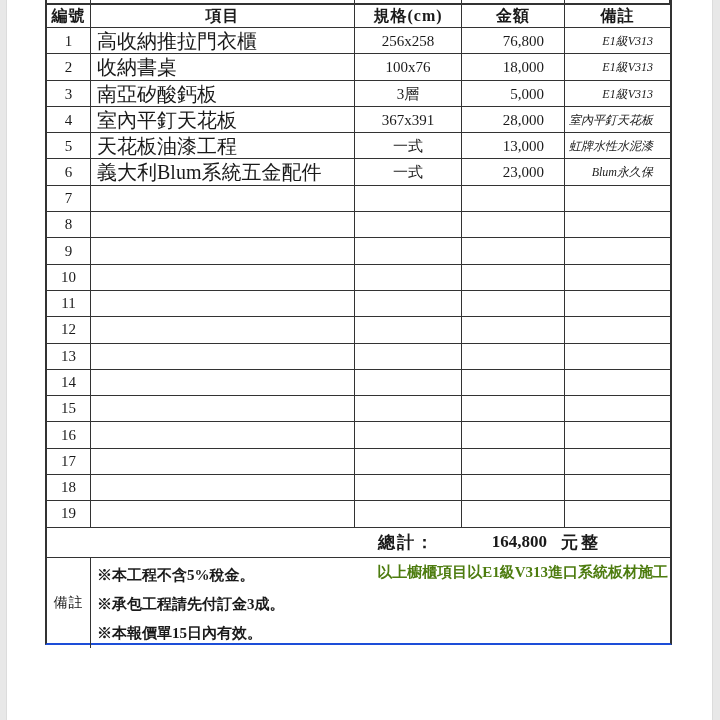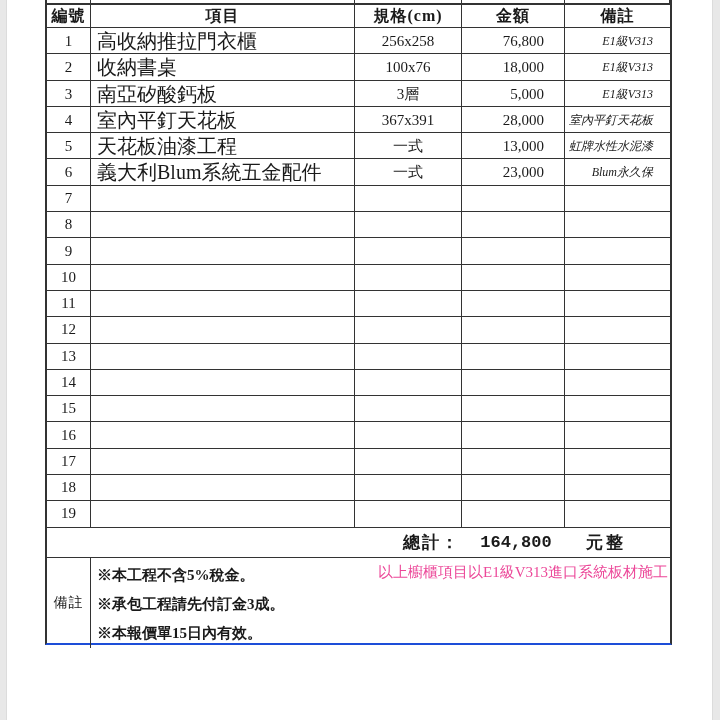--- a/index.html
+++ b/index.html
@@ -57,26 +57,26 @@
   .c-spec { justify-content: center; text-align: right; }
   .c-amt  { justify-content: flex-end; padding-right: 20px; }
   .c-note { justify-content: flex-end; padding-right: 17px; font-size: 12px; font-style: italic; }
 
   .total-row {
     height: 30px;
     border-bottom: 1.5px solid #333;
     display: flex;
     align-items: center;
     justify-content: flex-end;
-    padding-right: 44px;
+    padding-right: 69px;
     font-weight: bold;
     font-size: 17px;
   }
   .total-label { letter-spacing: 2px; }
-  .total-amount { display: inline-block; width: 112px; text-align: center; font-family: Liberation Mono, monospace; }
+  .total-amount { display: inline-block; width: 112px; text-align: right; }
   .total-unit { margin-left: 14px; letter-spacing: 3px; }
 
   .remarks {
     display: grid;
     grid-template-columns: 44px auto;
     height: 85px;
   }
   .remarks-label {
     border-right: 1.5px solid #333;
     display: flex;
@@ -279,20 +279,20 @@
 
   <div class="total-row">
     <span class="total-label">總計：</span>
     <span class="total-amount">164,800</span>
     <span class="total-unit">元整</span>
   </div>
 
   <div class="remarks">
     <div class="remarks-label">備註</div>
     <div class="remarks-body">
-      <div class="red-note" style="color: #ec4899;">以上櫥櫃項目以E1級V313進口系統板材施工</div>
+      <div class="red-note" style="color: #4d7c0f; font-weight: bold;">以上櫥櫃項目以E1級V313進口系統板材施工</div>
       <div class="rline">※本工程不含5%稅金。</div>
       <div class="rline">※承包工程請先付訂金3成。</div>
       <div class="rline">※本報價單15日內有效。</div>
     </div>
   </div>
 
 </div>
 
 </body></html>

